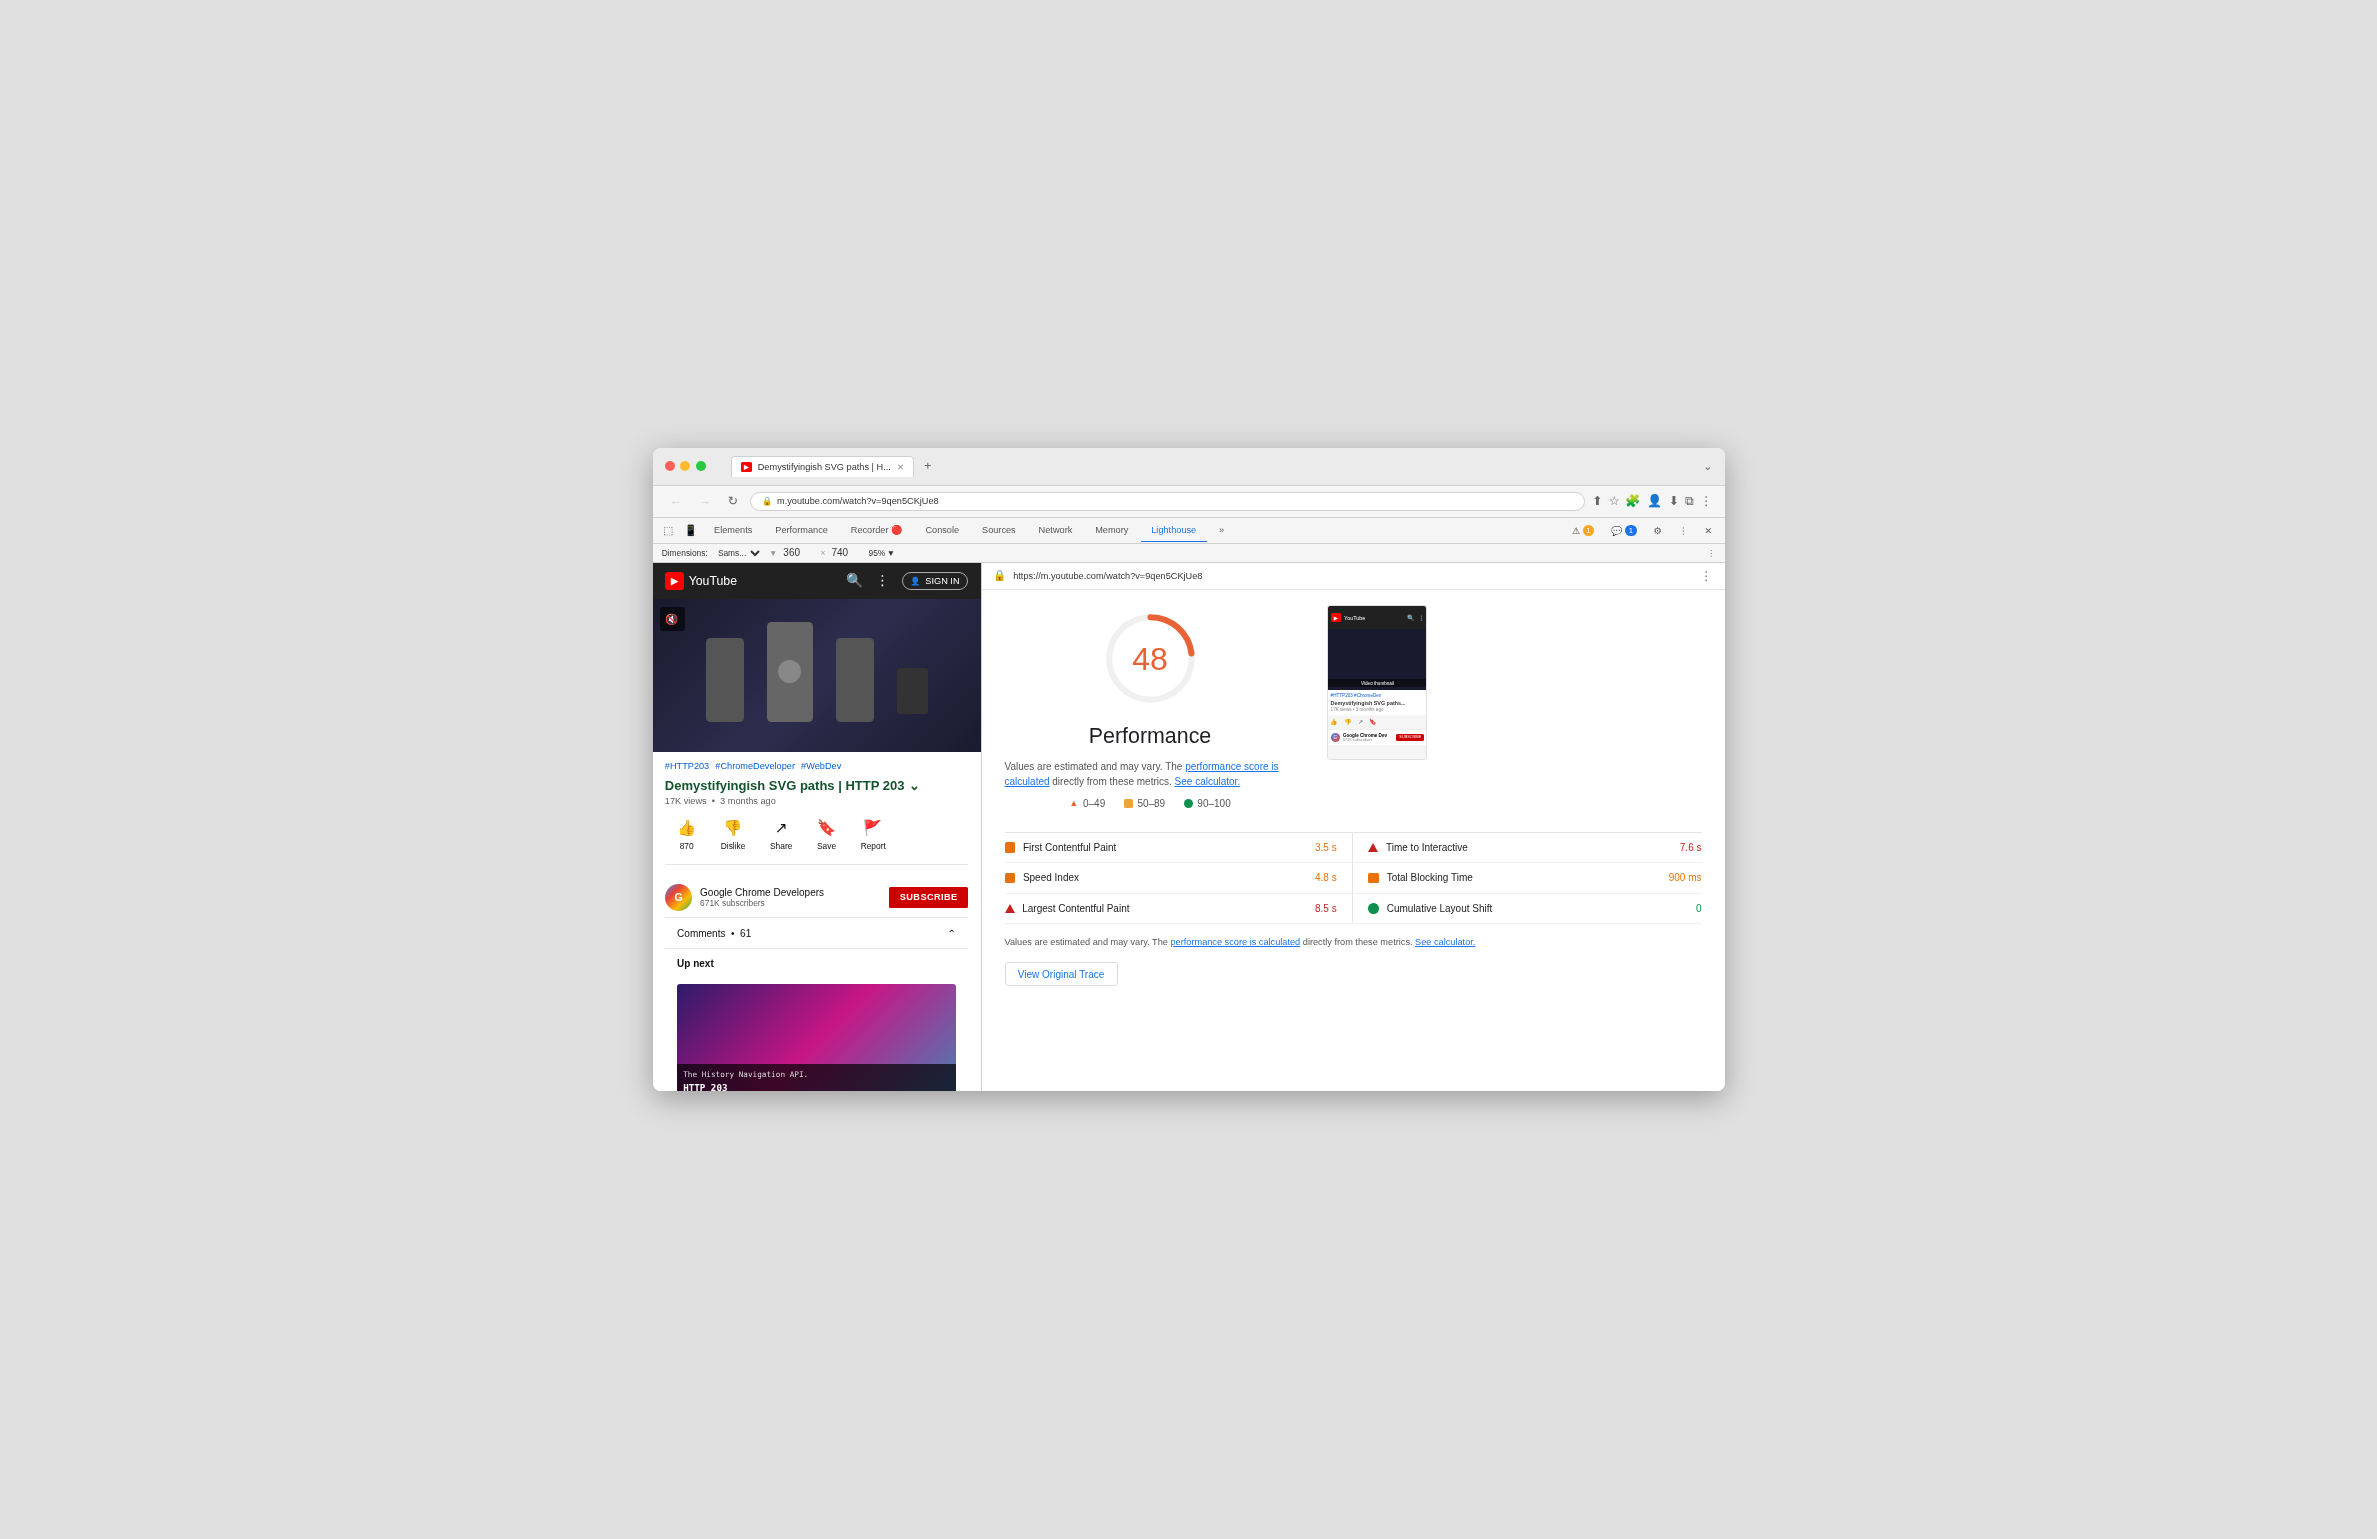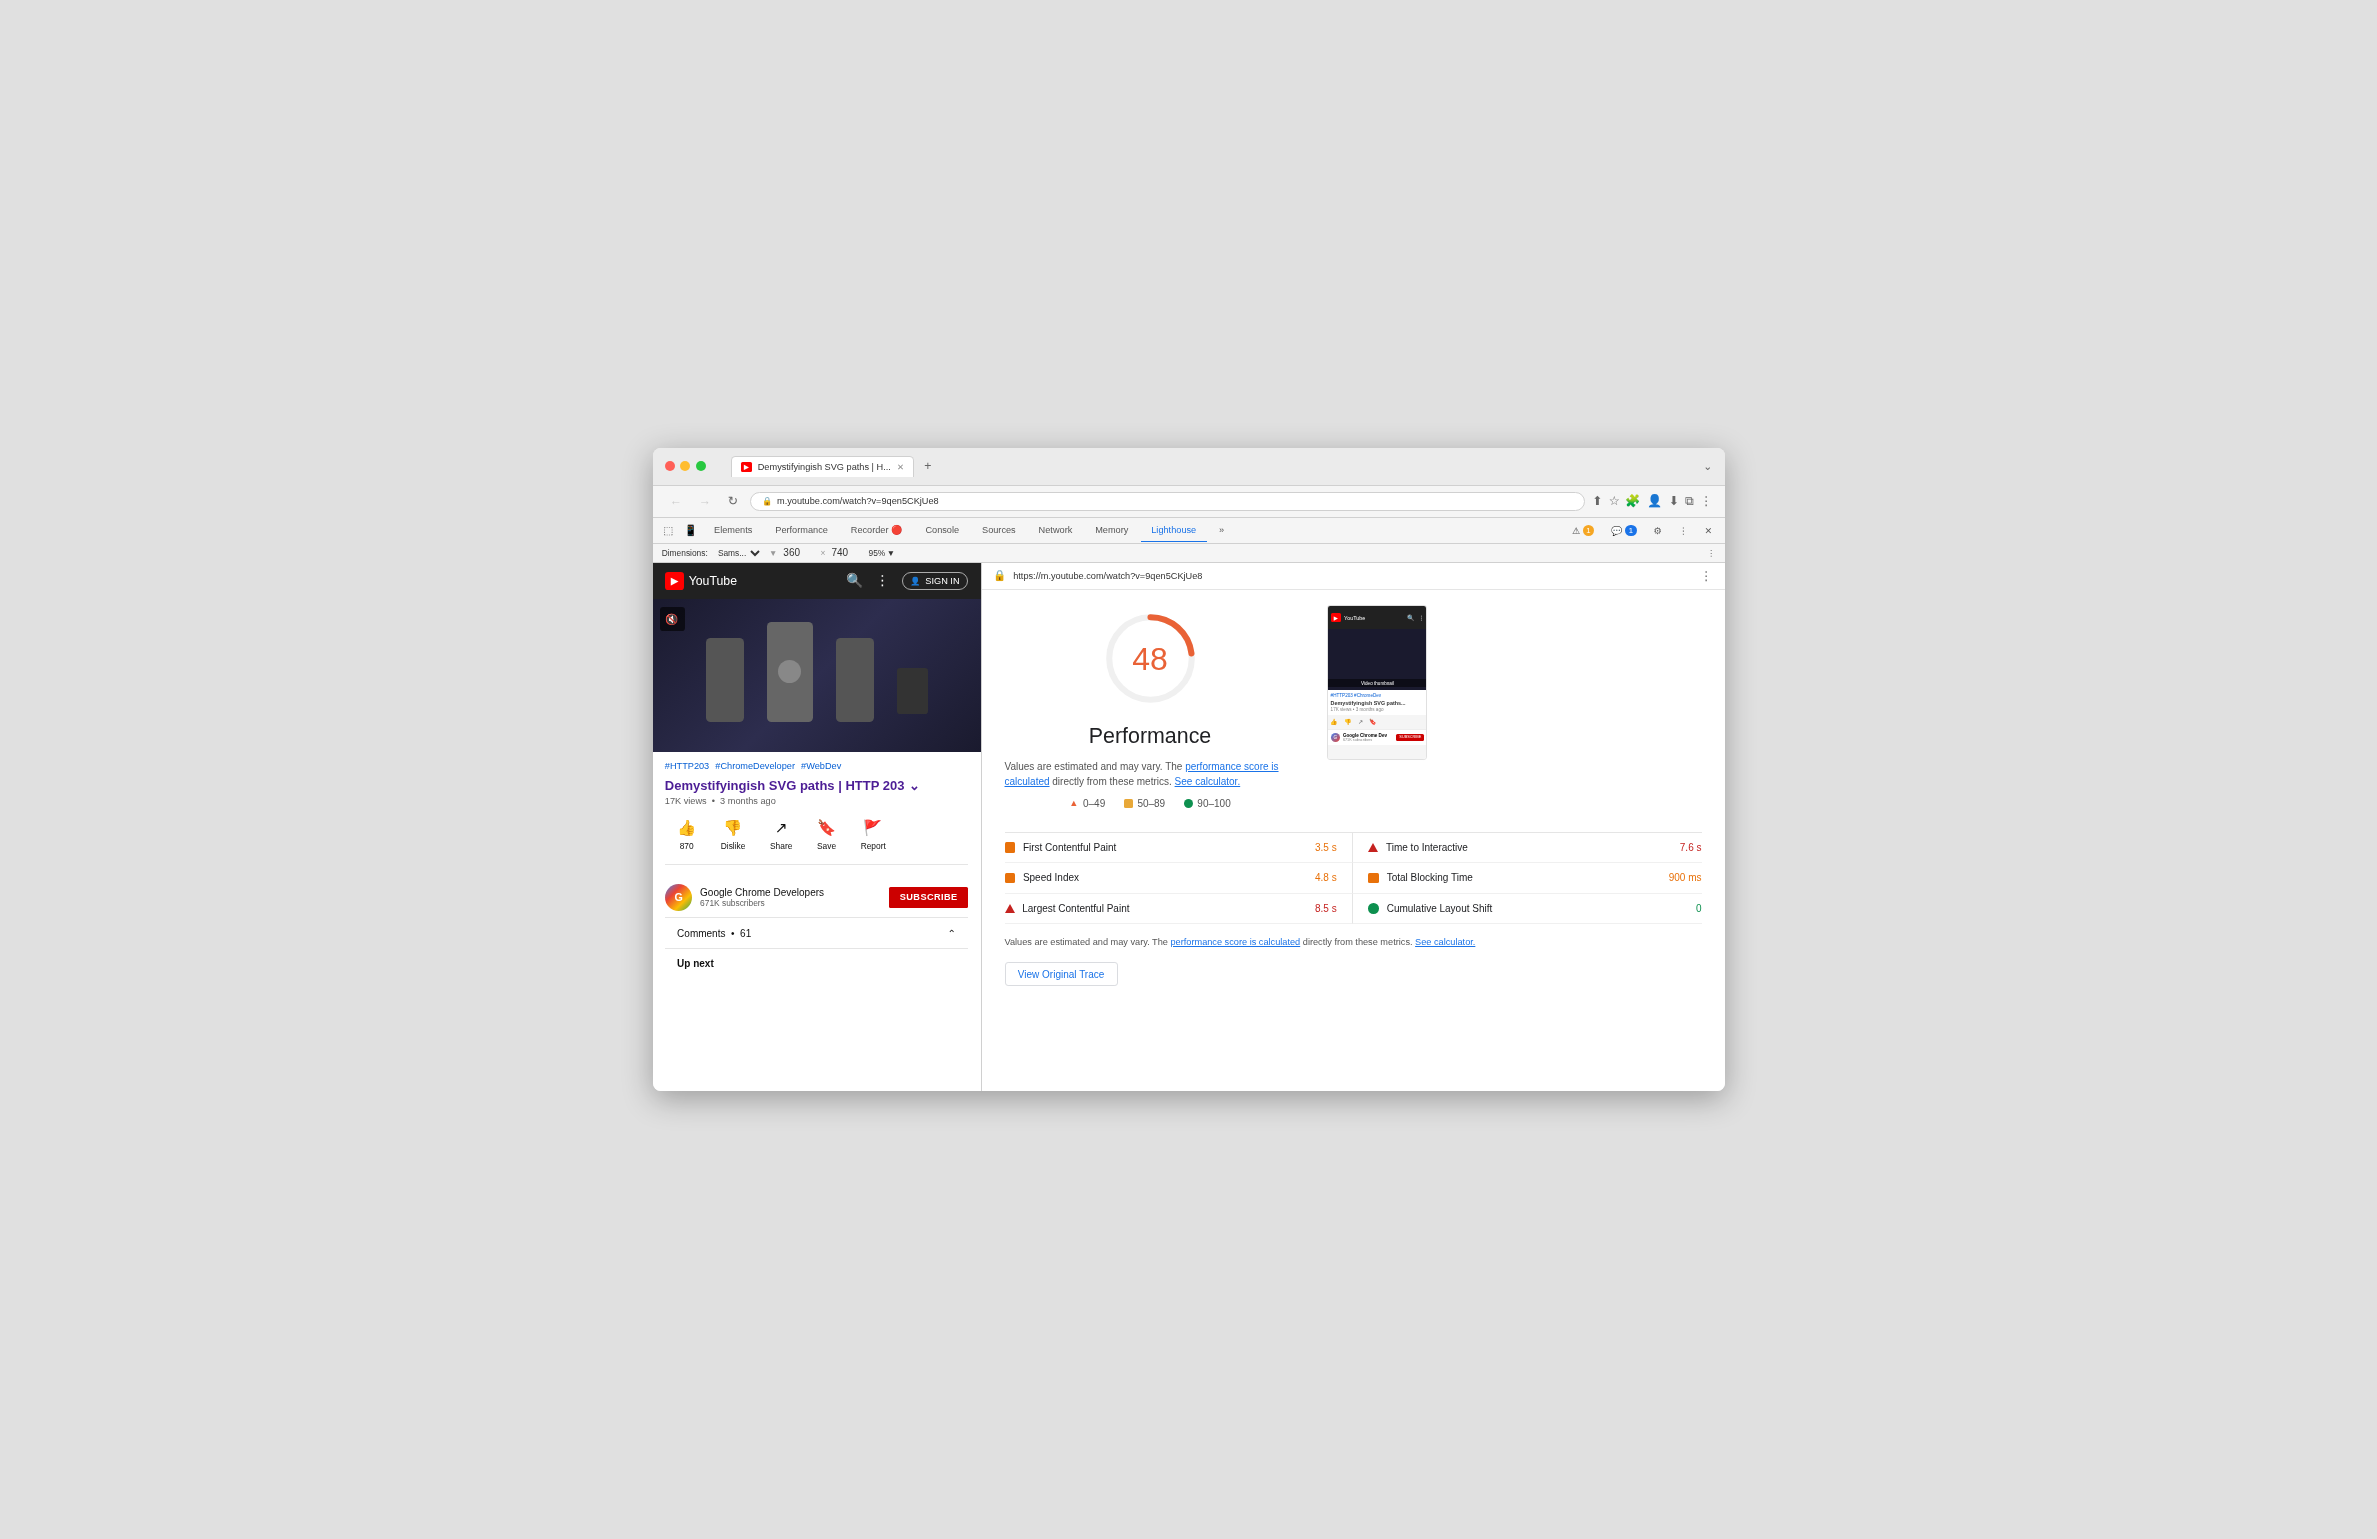--- a/index.html
+++ b/index.html
@@ -289,21 +289,21 @@
       gap: 6.1px;
       margin-bottom: 6.1px;
     }
     .yt-tag {
       color: #065fd4;
       font-size: 9.2px;
     }
     .yt-title {
       font-size: 13px;
       font-weight: 600;
-      color: #4c1d95;
+      color: #14532d;
       margin-bottom: 3.1px;
       display: flex;
       align-items: center;
       gap: 4.6px;
     }
     .yt-meta {
       font-size: 9.2px;
       color: #606060;
       margin-bottom: 9.2px;
     }
@@ -786,20 +786,28 @@
           <div class="yt-comments">
             <span>
               <span>Comments</span>
               &nbsp;•&nbsp;
               <span>61</span>
             </span>
             <span>⌃</span>
           </div>
 
           <div class="yt-up-next">Up next</div>
+          <div class="yt-next-thumb">
+            <div class="yt-next-thumb-bg">
+              <div class="yt-next-caption">
+                <div style="font-size:7.7px;color:#ddd;font-family:monospace;">The History Navigation API.</div>
+                <div style="font-size:9.2px;color:white;font-weight:bold;font-family:monospace;margin-top:3.1px;">HTTP 203</div>
+              </div>
+            </div>
+          </div>
         </div>
       </div>
     </div>
 
     <div class="lighthouse-panel">
 
       <div class="lh-url-bar">
         <span class="lh-url-favicon">🔒</span>
         <span class="lh-url-text">https://m.youtube.com/watch?v=9qen5CKjUe8</span>
         <span class="lh-url-more">⋮</span>

